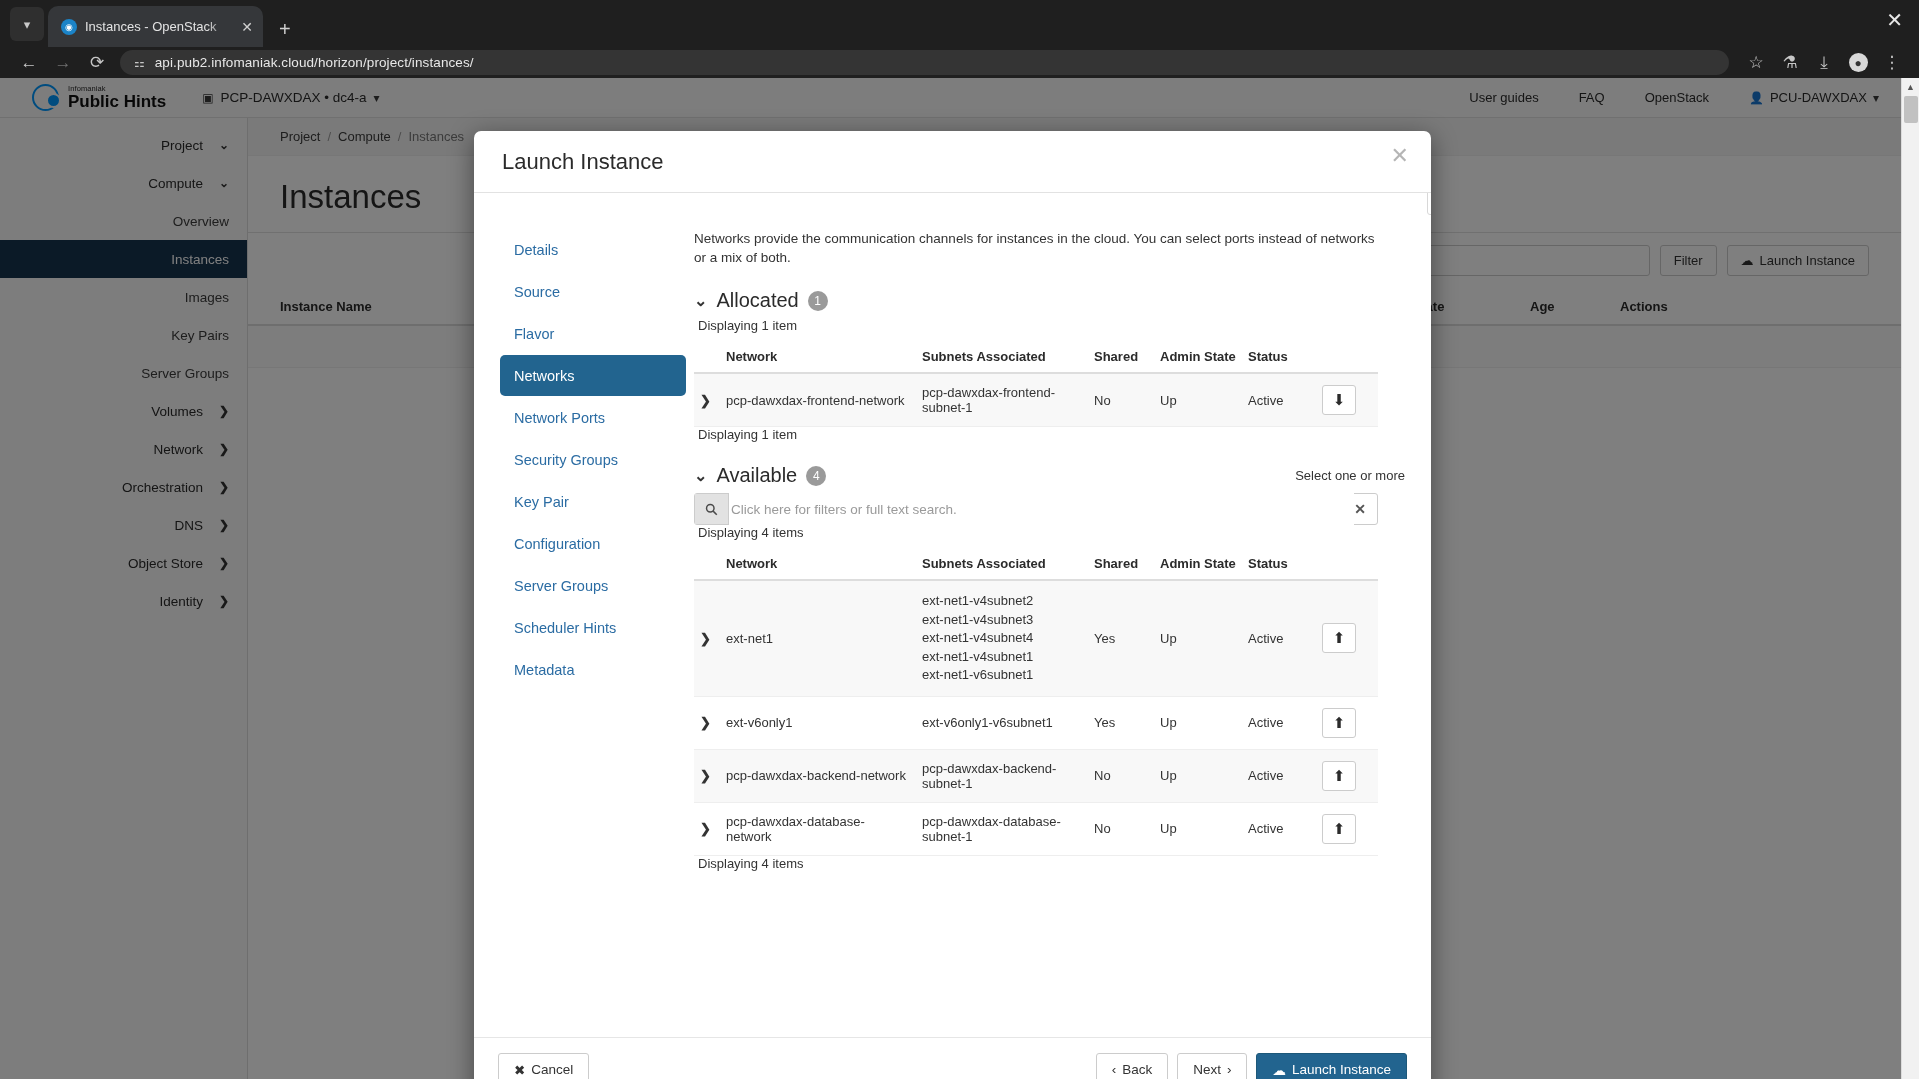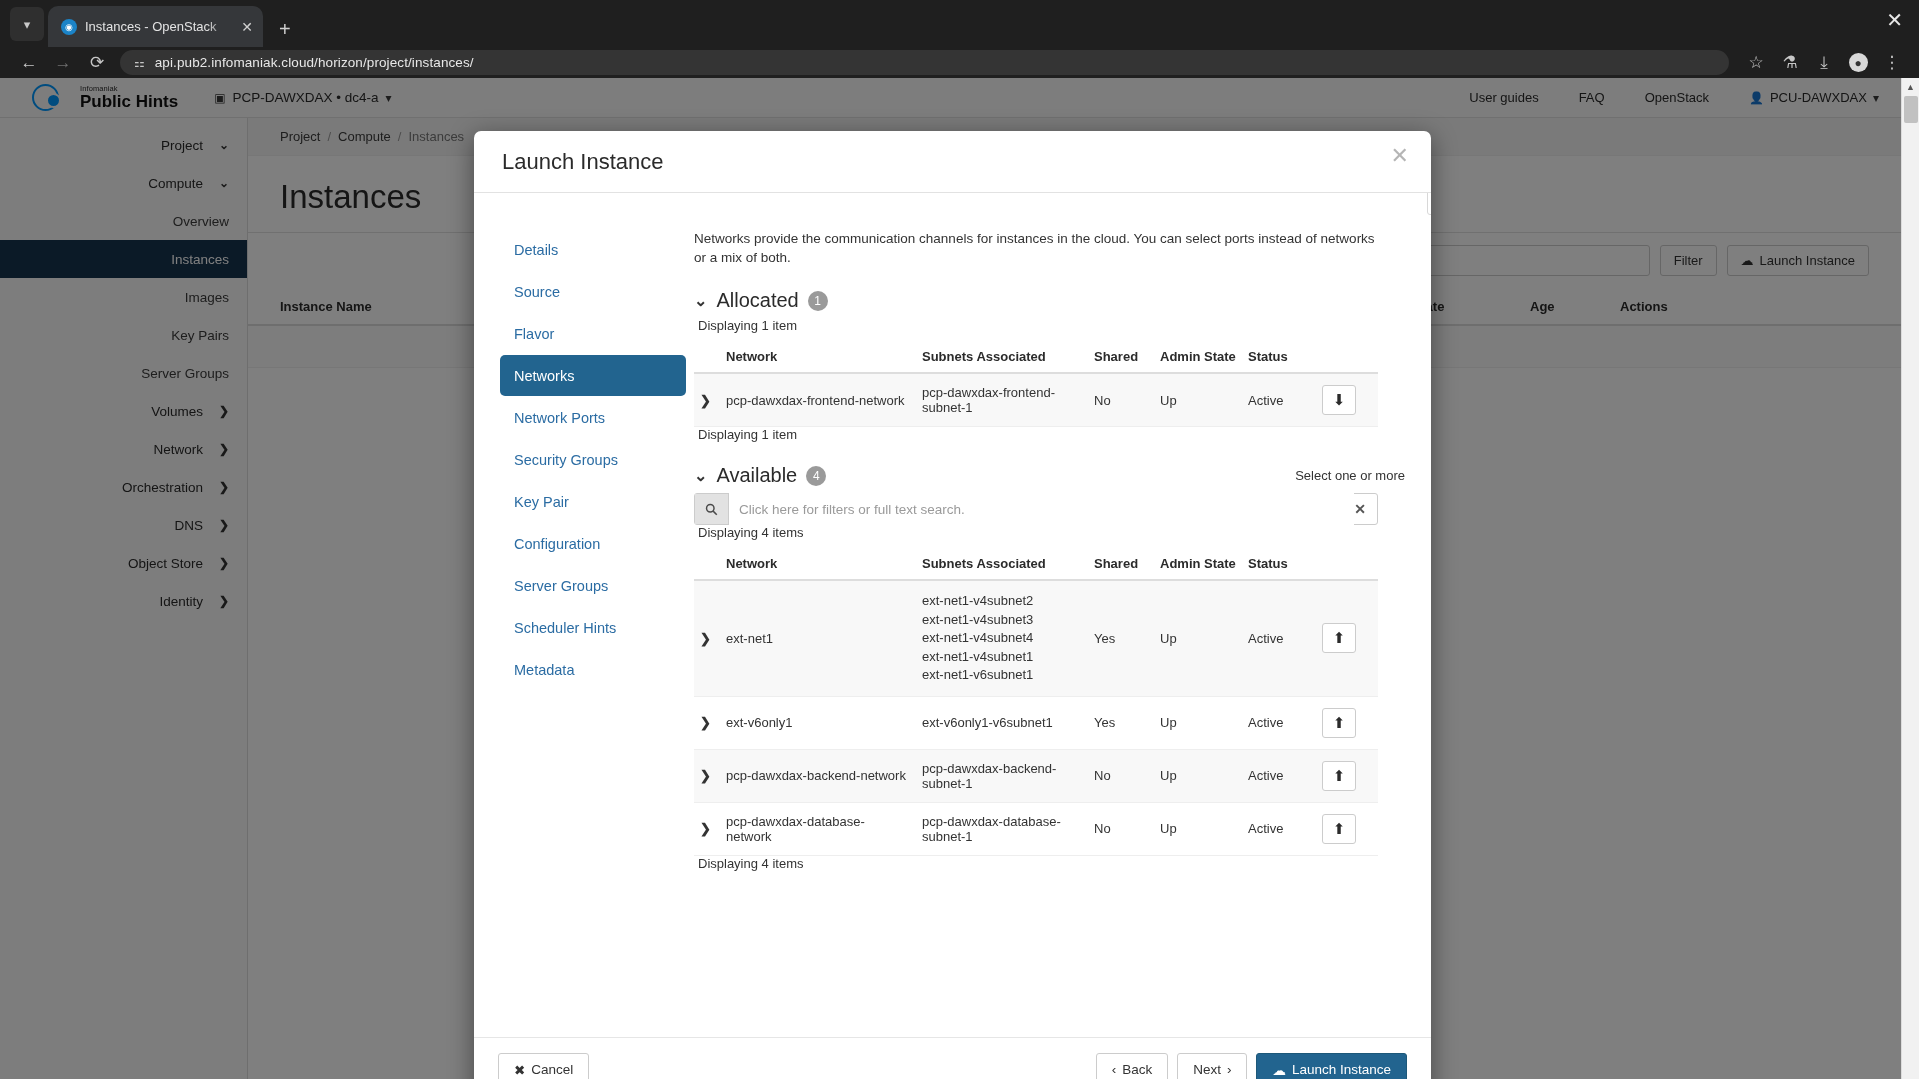--- a/index.html
+++ b/index.html
@@ -94,21 +94,21 @@
   #brand { display: flex; align-items: center; gap: 9px; padding-left: 32px; }
   #brand-logo {
     width: 27px; height: 27px; border-radius: 50%;
     border: 2.5px solid #0098ff; position: relative;
   }
   #brand-logo::after {
     content: ""; position: absolute; right: -4px; bottom: 1px;
     width: 11px; height: 11px; border-radius: 50%;
     background: #0098ff; border: 2px solid #fafafa;
   }
-  #brand-text { line-height: 1; margin-left: 12px; }
+  #brand-text { line-height: 1; }
   #brand-sup { font-size: 7.5px; color: #2b2b2b; letter-spacing: .1px; display: block; }
   #brand-name { font-size: 17px; font-weight: bold; color: #111; display: block; }
   #project-switch {
     display: flex; align-items: center; gap: 7px;
     margin-left: 36px; font-size: 13.5px; color: #2b2b2b;
   }
   .mini-ico { font-size: 12px; color: #3a3a3a; }
   #topnav-right {
     margin-left: auto; display: flex; align-items: center;
     gap: 40px; padding-right: 22px; font-size: 13px; color: #2b2b2b;
@@ -249,21 +249,21 @@
     align-items: center; margin-top: 6px;
   }
   #search-ico-box {
     width: 34px; height: 30px; background: #e2e2e2;
     border-right: 1px solid #ccc;
     display: flex; align-items: center; justify-content: center;
     color: #4a4a4a; font-size: 13px;
   }
   #search-input {
     flex: 1 1 auto; border: 0; outline: none; height: 44px;
-    font-size: 13.5px; color: #333; padding: 0 10px;
+    font-size: 13.5px; color: #333; padding: 0 2px;
     font-family: "Liberation Sans", sans-serif;
   }
   #search-input::placeholder { color: #9a9a9a; }
   #search-clear { color: #555; font-size: 14px; padding-right: 11px; font-weight: bold; }
 
   #modal-foot {
     height: 64px; border-top: 1px solid #e6e6e6;
     display: flex; align-items: center; padding: 0 24px;
   }
   #foot-right { margin-left: auto; display: flex; gap: 9px; }

